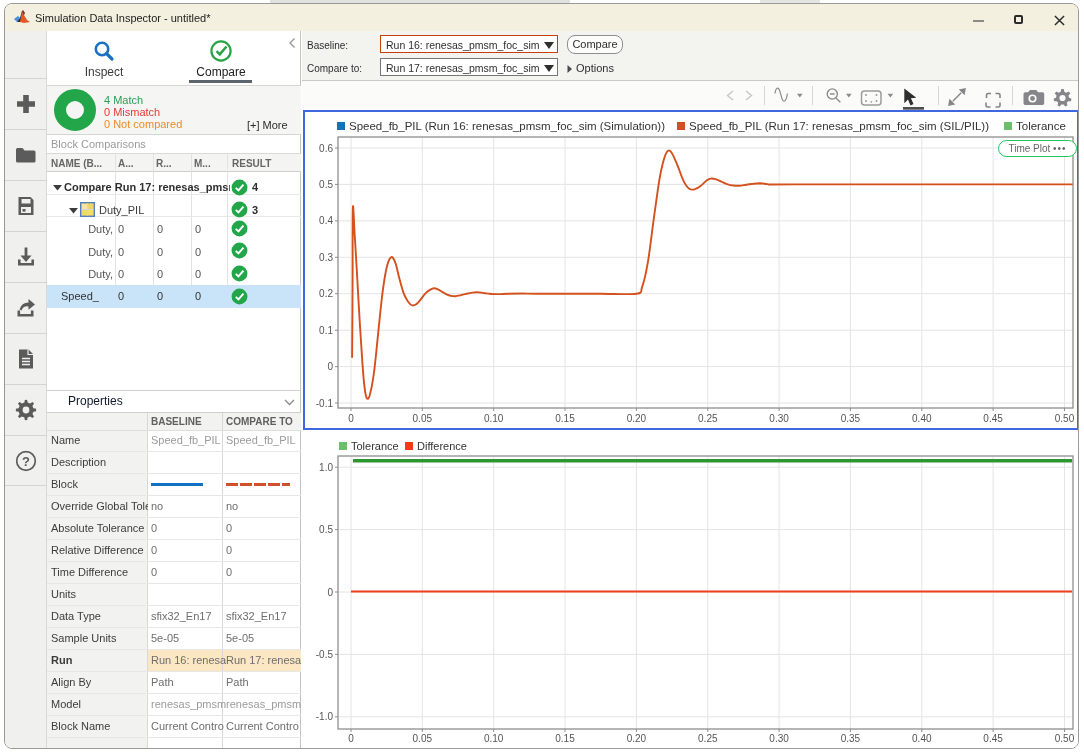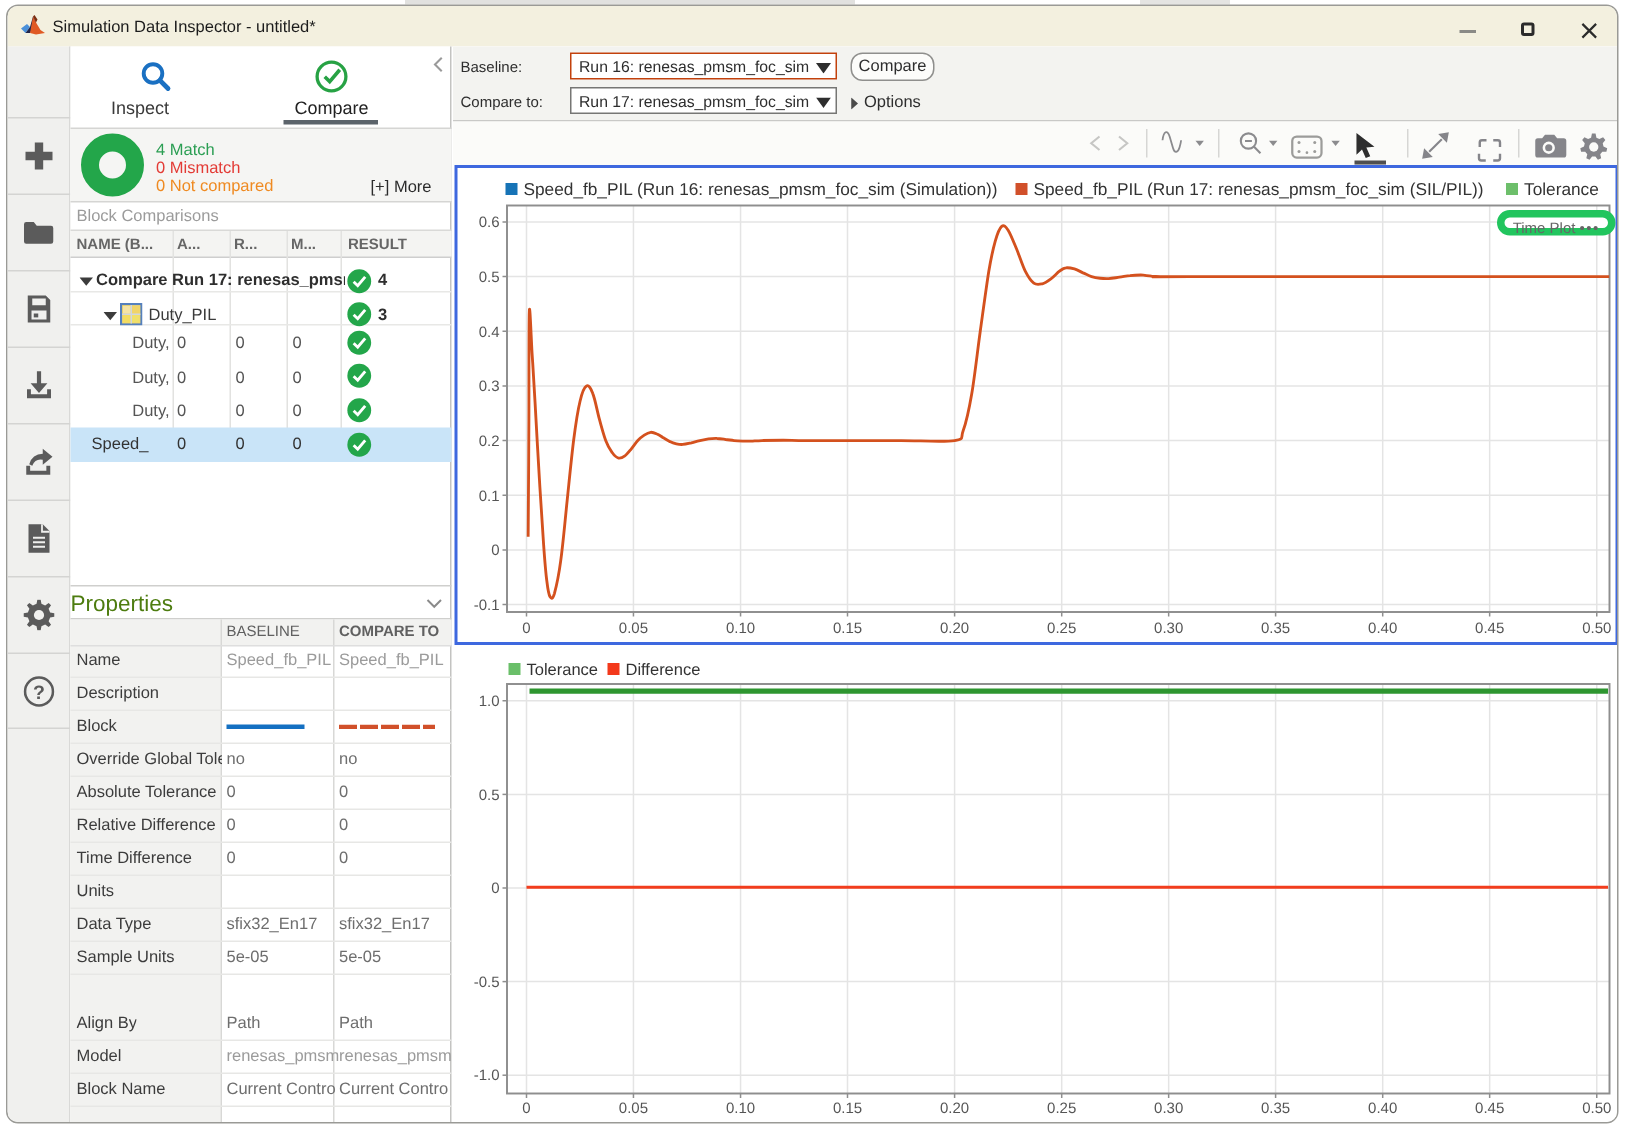--- a/index.html
+++ b/index.html
@@ -95,21 +95,21 @@
   <div id="lpanel">
 
     <svg class="abs" width="24" height="24" style="left:45px;top:8px" viewBox="0 0 24 24">
         <circle cx="10" cy="10" r="6.2" fill="none" stroke="#1a70c2" stroke-width="2.6"></circle>
         <path d="M14.6 14.6 L20 20" stroke="#1a70c2" stroke-width="3.2" stroke-linecap="round"></path>
       </svg>
     <svg class="abs" width="24" height="24" style="left:162px;top:8px" viewBox="0 0 24 24">
         <circle cx="12" cy="12" r="9.6" fill="none" stroke="#27a244" stroke-width="2.2"></circle>
         <path d="M7.5 12.2 L10.8 15.4 L17.5 7.5" fill="none" stroke="#27a244" stroke-width="2.4"></path>
       </svg>
-    <div class="abs" style="left:27px;top:34px;width:60px;font-size:12px;color:#3a3a3a">Inspect</div>
+    <div class="abs" style="left:27px;top:34px;width:60px;text-align:center;font-size:12px;color:#3a3a3a">Inspect</div>
     <div class="abs" style="left:144px;top:34px;width:60px;text-align:center;font-size:12px;color:#222">Compare</div>
     <div class="abs" style="left:142px;top:49px;width:63px;height:3px;background:#5c646b"></div>
     <svg class="abs" width="8" height="12" style="left:241px;top:6px" viewBox="0 0 8 12">
         <path d="M6.5 1.5 L2 6 L6.5 10.5" fill="none" stroke="#9a9a9a" stroke-width="1.4"></path>
       </svg>
     <div class="abs" style="left:0;top:54px;width:254px;height:1px;background:#d5d5d3"></div>
 
     <div class="abs" style="left:0;top:55px;width:254px;height:48px;background:#f5f5f3"></div>
     <div class="abs" style="left:7px;top:58px;width:42px;height:42px;border-radius:50%;border:12px solid #23a64a"></div>
     <div class="abs" style="left:57px;top:63px;font-size:11px;line-height:12px"><span style="color:#2b9e53">4 Match</span><br><span style="color:#e33b35">0 Mismatch</span><br><span style="color:#ef8a21">0 Not compared</span></div>
@@ -189,30 +189,30 @@
     <div class="abs" style="left:0;top:259px;width:66px;font-size:11px;color:#333;text-align:center">Speed_</div>
     <div class="abs" style="left:71px;top:259px;font-size:11px;color:#333">0</div>
       <div class="abs" style="left:110px;top:259px;font-size:11px;color:#333">0</div>
       <div class="abs" style="left:148px;top:259px;font-size:11px;color:#333">0</div>
     <svg class="abs" width="17" height="17" style="left:184px;top:257px" viewBox="0 0 15 15">
         <circle cx="7.5" cy="7.5" r="7" fill="#23a64a"></circle>
         <path d="M4.2 7.8 L6.6 10.1 L11 4.9" fill="none" stroke="#fff" stroke-width="1.7"></path>
       </svg>
 
     <div class="abs" style="left:0;top:359px;width:254px;height:1px;background:#cfcfcd"></div>
-    <div class="abs" style="left:0;top:363px;font-size:15px;color:#4d7c0f">Properties</div>
+    <div class="abs" style="left:21px;top:363px;font-size:12px;color:#0f172a">Properties</div>
     <svg class="abs" width="11" height="7" style="left:237px;top:368px" viewBox="0 0 11 7">
         <path d="M1 1 L5.5 5.5 L10 1" fill="none" stroke="#8a8a8a" stroke-width="1.3"></path>
       </svg>
     <div class="abs" style="left:0;top:381px;width:254px;height:1px;background:#cfcfcd"></div>
     <div id="proptable" class="abs" style="left:0;top:382px;width:254px;height:337px">
       <div class="abs" style="left:0;top:0;width:100px;height:337px;background:#f2f2f0"></div>
       <div class="abs" style="left:100px;top:0;width:75px;height:17px;background:#f2f2f0"></div>
       <div class="abs" style="left:175px;top:0;width:79px;height:17px;background:#f2f2f0"></div>
-      <div class="abs" style="left:104px;top:3px;font-size:10px;font-weight:normal;color:#606060">BASELINE</div>
+      <div class="abs" style="left:104px;top:3px;font-size:10px;font-weight:bold;color:#606060">BASELINE</div>
       <div class="abs" style="left:179px;top:3px;font-size:10px;font-weight:bold;color:#606060">COMPARE TO</div>
       <div class="abs" style="left:100px;top:0;width:1px;height:337px;background:#d8d8d6"></div>
       <div class="abs" style="left:175px;top:0;width:1px;height:337px;background:#d8d8d6"></div>
       <div class="abs" style="left:0;top:17px;width:254px;height:1px;background:#dedede"></div>
       <div class="prow" style="top:17px">
           <span class="pl">Name</span>
           <span class="pv g" style="left:104px">Speed_fb_PIL</span>
           <span class="pv g" style="left:179px">Speed_fb_PIL</span>
         </div>
       <div class="prow" style="top:39px">
@@ -250,20 +250,27 @@
         </div>
       <div class="prow" style="top:193px">
           <span class="pl">Data Type</span>
           <span class="pv" style="left:104px">sfix32_En17</span>
           <span class="pv" style="left:179px">sfix32_En17</span>
         </div>
       <div class="prow" style="top:215px">
           <span class="pl">Sample Units</span>
           <span class="pv" style="left:104px">5e-05</span>
           <span class="pv" style="left:179px">5e-05</span>
+        </div>
+      <div class="prow" style="top:237px">
+        <span class="abs" style="left:101px;top:0;width:74px;height:21px;background:#fbe7c3"></span>
+        <span class="abs" style="left:176px;top:0;width:78px;height:21px;background:#fbe7c3"></span>
+        <span class="pl" style="font-weight:bold">Run</span>
+          <span class="pv" style="left:104px">Run 16: renesa</span>
+          <span class="pv" style="left:179px">Run 17: renesa</span>
         </div>
       <div class="prow" style="top:259px">
           <span class="pl">Align By</span>
           <span class="pv" style="left:104px">Path</span>
           <span class="pv" style="left:179px">Path</span>
         </div>
       <div class="prow" style="top:281px">
           <span class="pl">Model</span>
           <span class="pv g" style="left:104px">renesas_pmsm</span>
           <span class="pv g" style="left:179px">renesas_pmsm</span>
@@ -401,21 +408,21 @@
 <text x="759.5" y="310" font-size="10" fill="#555" text-anchor="middle">0.50</text>
 <rect x="32" y="10" width="8" height="8" fill="#1673b6"></rect>
 <text x="44" y="18" font-size="11.5" fill="#333">Speed_fb_PIL (Run 16: renesas_pmsm_foc_sim (Simulation))</text>
 <rect x="372" y="10" width="8" height="8" fill="#d1502a"></rect>
 <text x="384" y="18" font-size="11.5" fill="#333">Speed_fb_PIL (Run 17: renesas_pmsm_foc_sim (SIL/PIL))</text>
 <rect x="699" y="10" width="8" height="8" fill="#6dbf6b"></rect>
 <text x="711" y="18" font-size="11.5" fill="#333">Tolerance</text>
 <path d="M47.1 245.8 C47.2 232.7 47.5 192.2 47.6 167.1 C47.7 142.1 47.5 102.7 47.9 95.4 C48.2 88.1 49.1 113.3 49.7 123.4 C50.4 133.6 50.9 142.2 51.7 156.2 C52.5 170.2 53.6 191.4 54.6 207.2 C55.5 223.0 56.6 239.5 57.4 250.9 C58.2 262.3 58.8 269.9 59.6 275.7 C60.3 281.5 60.9 284.6 61.7 285.9 C62.5 287.2 63.4 287.7 64.6 283.7 C65.7 279.7 67.4 272.2 68.8 261.9 C70.3 251.5 71.7 235.1 73.1 221.8 C74.5 208.4 76.0 192.8 77.4 181.7 C78.8 170.7 80.2 161.6 81.7 155.5 C83.1 149.4 84.5 146.1 86.0 145.3 C87.4 144.4 88.8 146.7 90.2 150.4 C91.7 154.0 93.1 161.9 94.5 167.1 C95.9 172.4 97.4 177.9 98.8 181.7 C100.2 185.5 101.7 187.8 103.1 189.7 C104.5 191.7 105.9 193.0 107.4 193.4 C108.8 193.7 110.2 192.9 111.6 191.9 C113.1 190.9 114.5 188.9 115.9 187.2 C117.3 185.5 118.8 183.2 120.2 181.7 C121.6 180.2 123.1 179.0 124.5 178.1 C125.9 177.2 127.3 176.4 128.8 176.2 C130.2 176.1 131.6 176.7 133.0 177.3 C134.5 177.9 135.9 179.0 137.3 179.9 C138.8 180.7 140.2 181.8 141.6 182.4 C143.0 183.1 144.5 183.6 145.9 183.9 C147.3 184.2 148.5 184.4 150.2 184.3 C151.8 184.1 154.0 183.6 155.9 183.2 C157.8 182.7 159.7 182.1 161.6 181.7 C163.5 181.3 165.4 180.9 167.3 180.6 C169.2 180.4 171.1 180.2 173.0 180.3 C174.9 180.3 176.8 180.7 178.7 181.0 C180.6 181.2 182.5 181.5 184.4 181.7 C186.3 181.9 188.2 182.0 190.1 182.1 C192.0 182.1 193.7 182.1 195.8 182.1 C198.0 182.0 199.4 181.8 203.0 181.7 C206.5 181.6 212.5 181.5 217.2 181.5 C222.0 181.5 224.4 181.7 231.5 181.7 C238.6 181.7 249.3 181.7 260.0 181.7 C270.8 181.7 283.8 181.7 295.7 181.7 C307.6 181.7 324.5 182.8 331.4 181.7 C338.3 180.6 335.2 180.3 337.1 175.2 C339.0 170.0 340.9 161.8 342.8 150.7 C344.7 139.7 346.6 122.5 348.5 108.8 C350.4 95.2 352.6 78.8 354.2 68.8 C355.9 58.8 357.1 53.7 358.5 48.7 C359.9 43.8 361.4 40.1 362.8 38.9 C364.2 37.7 365.4 38.9 367.1 41.5 C368.7 44.0 370.9 49.7 372.8 54.2 C374.7 58.8 376.6 65.0 378.5 68.8 C380.4 72.5 382.3 75.4 384.2 76.8 C386.1 78.2 388.0 77.6 389.9 77.2 C391.8 76.7 393.7 75.3 395.6 73.9 C397.5 72.5 399.7 70.0 401.3 68.8 C403.0 67.6 403.9 66.8 405.6 66.6 C407.3 66.3 409.4 66.8 411.3 67.3 C413.2 67.9 415.1 69.0 417.0 69.9 C418.9 70.7 420.8 71.8 422.7 72.4 C424.6 73.0 426.5 73.3 428.4 73.5 C430.3 73.7 432.0 73.8 434.1 73.7 C436.3 73.6 438.9 73.1 441.3 72.8 C443.7 72.5 446.0 71.9 448.4 71.7 C450.8 71.4 453.2 71.3 455.5 71.3 C457.9 71.4 459.6 71.8 462.7 72.1 C465.8 72.3 469.8 72.5 474.1 72.6 C478.4 72.7 439.4 72.5 488.4 72.4 C537.3 72.4 721.2 72.4 767.8 72.4 " fill="none" stroke="#d4511e" stroke-width="1.9" stroke-linejoin="round"></path>
 </g>
       </svg>
-      <div class="abs" style="left:693px;top:28px;width:79px;height:17px;background:#fff;border:5px solid #22c55e;border-radius:9px;font-size:10px;color:#666;text-align:center;line-height:16px">Time Plot <span style="letter-spacing:1px">•••</span></div>
+      <div class="abs" style="left:693px;top:28px;width:79px;height:17px;background:#fff;border:1px solid #22c55e;border-radius:9px;font-size:10px;color:#666;text-align:center;line-height:16px">Time Plot <span style="letter-spacing:1px">•••</span></div>
     </div>
 
     <svg class="abs" width="776" height="318" style="left:0;top:400px" viewBox="0 0 776 318" font-family="Liberation Sans,sans-serif">
       <g id="botgrid">
 <line x1="49.0" y1="25" x2="49.0" y2="298" stroke="#e4e4e4" stroke-width="1"></line>
 <line x1="120.3" y1="25" x2="120.3" y2="298" stroke="#e4e4e4" stroke-width="1"></line>
 <line x1="191.7" y1="25" x2="191.7" y2="298" stroke="#e4e4e4" stroke-width="1"></line>
 <line x1="263.0" y1="25" x2="263.0" y2="298" stroke="#e4e4e4" stroke-width="1"></line>
 <line x1="334.4" y1="25" x2="334.4" y2="298" stroke="#e4e4e4" stroke-width="1"></line>
 <line x1="405.8" y1="25" x2="405.8" y2="298" stroke="#e4e4e4" stroke-width="1"></line>

